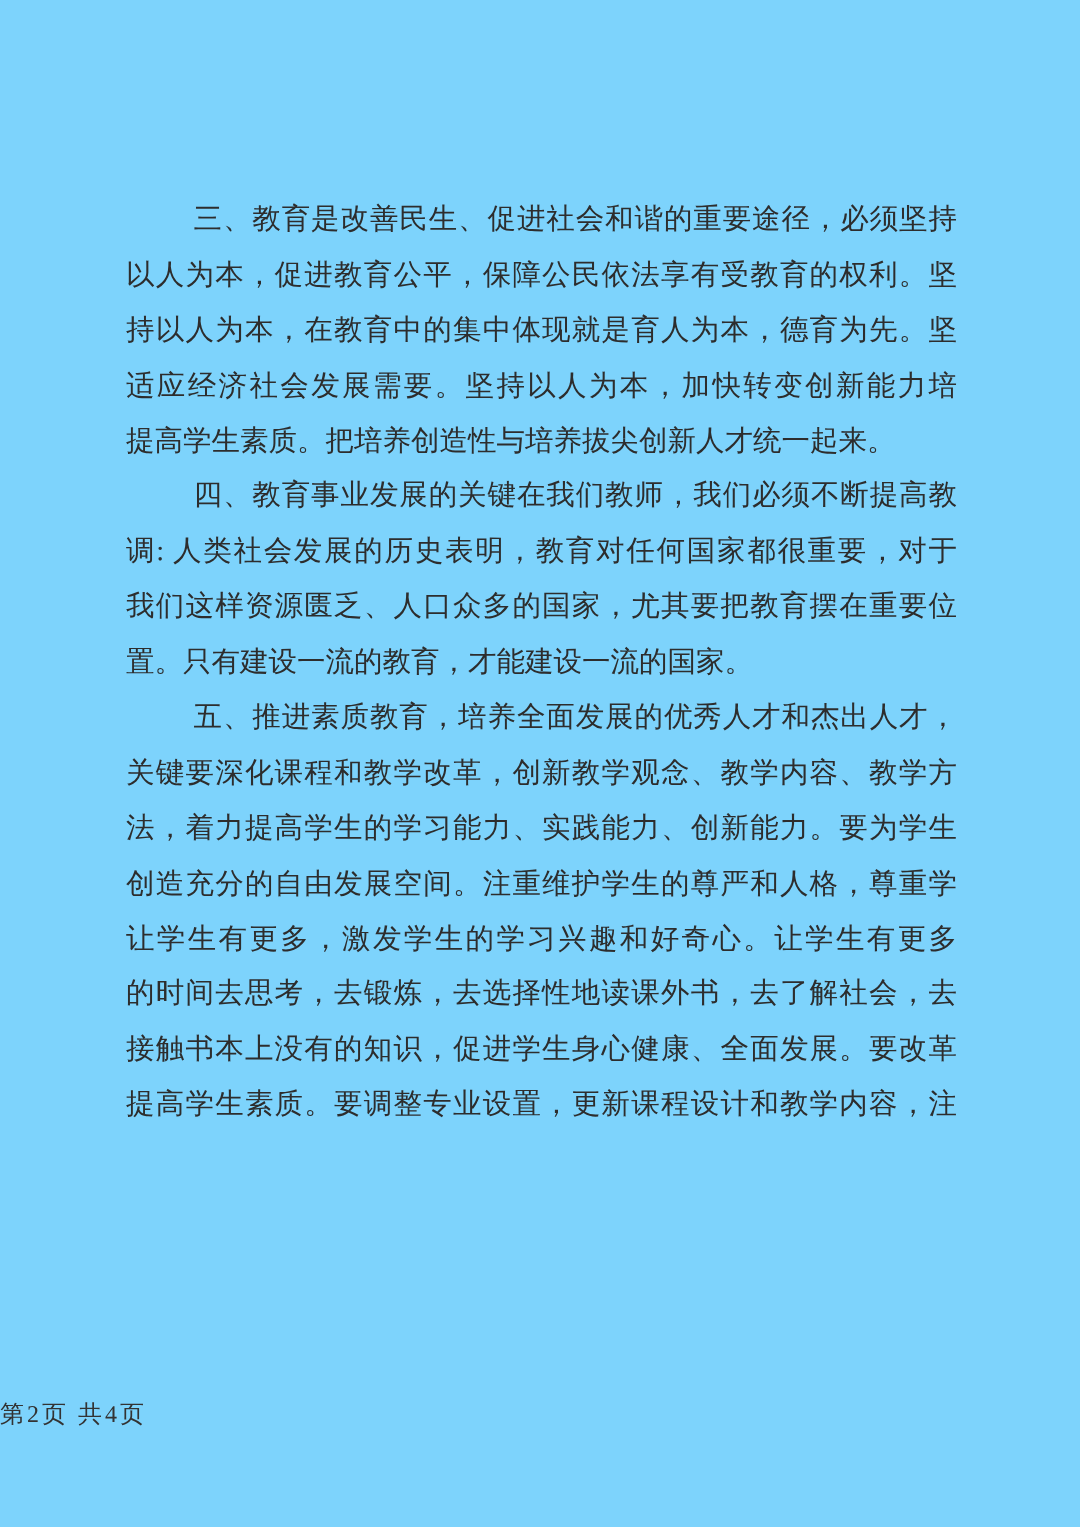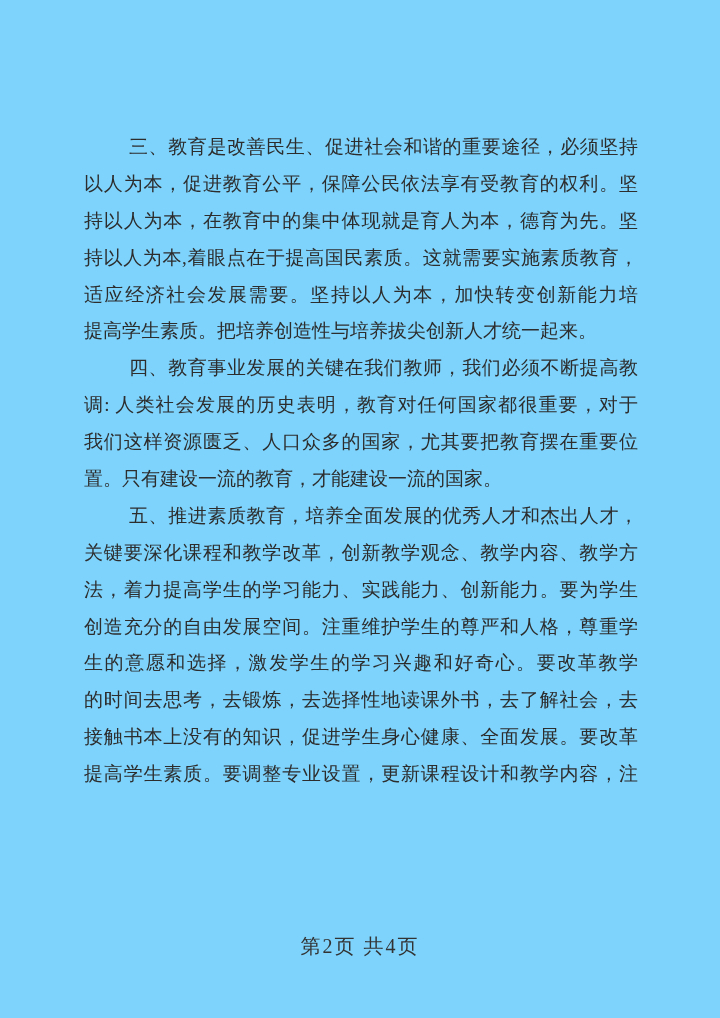--- a/index.html
+++ b/index.html
@@ -41,46 +41,44 @@
     text-align-last: justify;
   }
   .line.indent {
     padding-left: 45px;
   }
   .footer {
     position: absolute;
     top: 933px;
     left: 0;
     width: 720px;
-    text-align: center;
-    font-size: 20px;
+    font-size: 16px;
     letter-spacing: 2px;
     color: #333333;
   }
 </style>
 </head>
 <body>
 
 <div class="page">
   <div class="text-body">
       <div class="line indent justify">三、教育是改善民生、促进社会和谐的重要途径，必须坚持</div>
       <div class="line justify">以人为本，促进教育公平，保障公民依法享有受教育的权利。坚</div>
       <div class="line justify">持以人为本，在教育中的集中体现就是育人为本，德育为先。坚</div>
-      <div class="line justify">持以人为本,着眼点在于提高国民素质。这就需要实施素质教育，</div>
       <div class="line justify">适应经济社会发展需要。坚持以人为本，加快转变创新能力培</div>
       <div class="line">提高学生素质。把培养创造性与培养拔尖创新人才统一起来。</div>
       <div class="line indent justify">四、教育事业发展的关键在我们教师，我们必须不断提高教</div>
       <div class="line justify">调: 人类社会发展的历史表明，教育对任何国家都很重要，对于</div>
       <div class="line justify">我们这样资源匮乏、人口众多的国家，尤其要把教育摆在重要位</div>
       <div class="line">置。只有建设一流的教育，才能建设一流的国家。</div>
       <div class="line indent justify">五、推进素质教育，培养全面发展的优秀人才和杰出人才，</div>
       <div class="line justify">关键要深化课程和教学改革，创新教学观念、教学内容、教学方</div>
       <div class="line justify">法，着力提高学生的学习能力、实践能力、创新能力。要为学生</div>
       <div class="line justify">创造充分的自由发展空间。注重维护学生的尊严和人格，尊重学</div>
-      <div class="line justify">生的意愿和选择，激发学生的学习兴趣和好奇心。要改革教学</div>
+      <div class="line justify">让学生有更多，激发学生的学习兴趣和好奇心。让学生有更多</div>
       <div class="line justify">的时间去思考，去锻炼，去选择性地读课外书，去了解社会，去</div>
       <div class="line justify">接触书本上没有的知识，促进学生身心健康、全面发展。要改革</div>
       <div class="line justify">提高学生素质。要调整专业设置，更新课程设计和教学内容，注</div>
     </div>
   <div class="footer">
     <span>第2页 共4页</span>
   </div>
 </div>
 
 </body></html>

